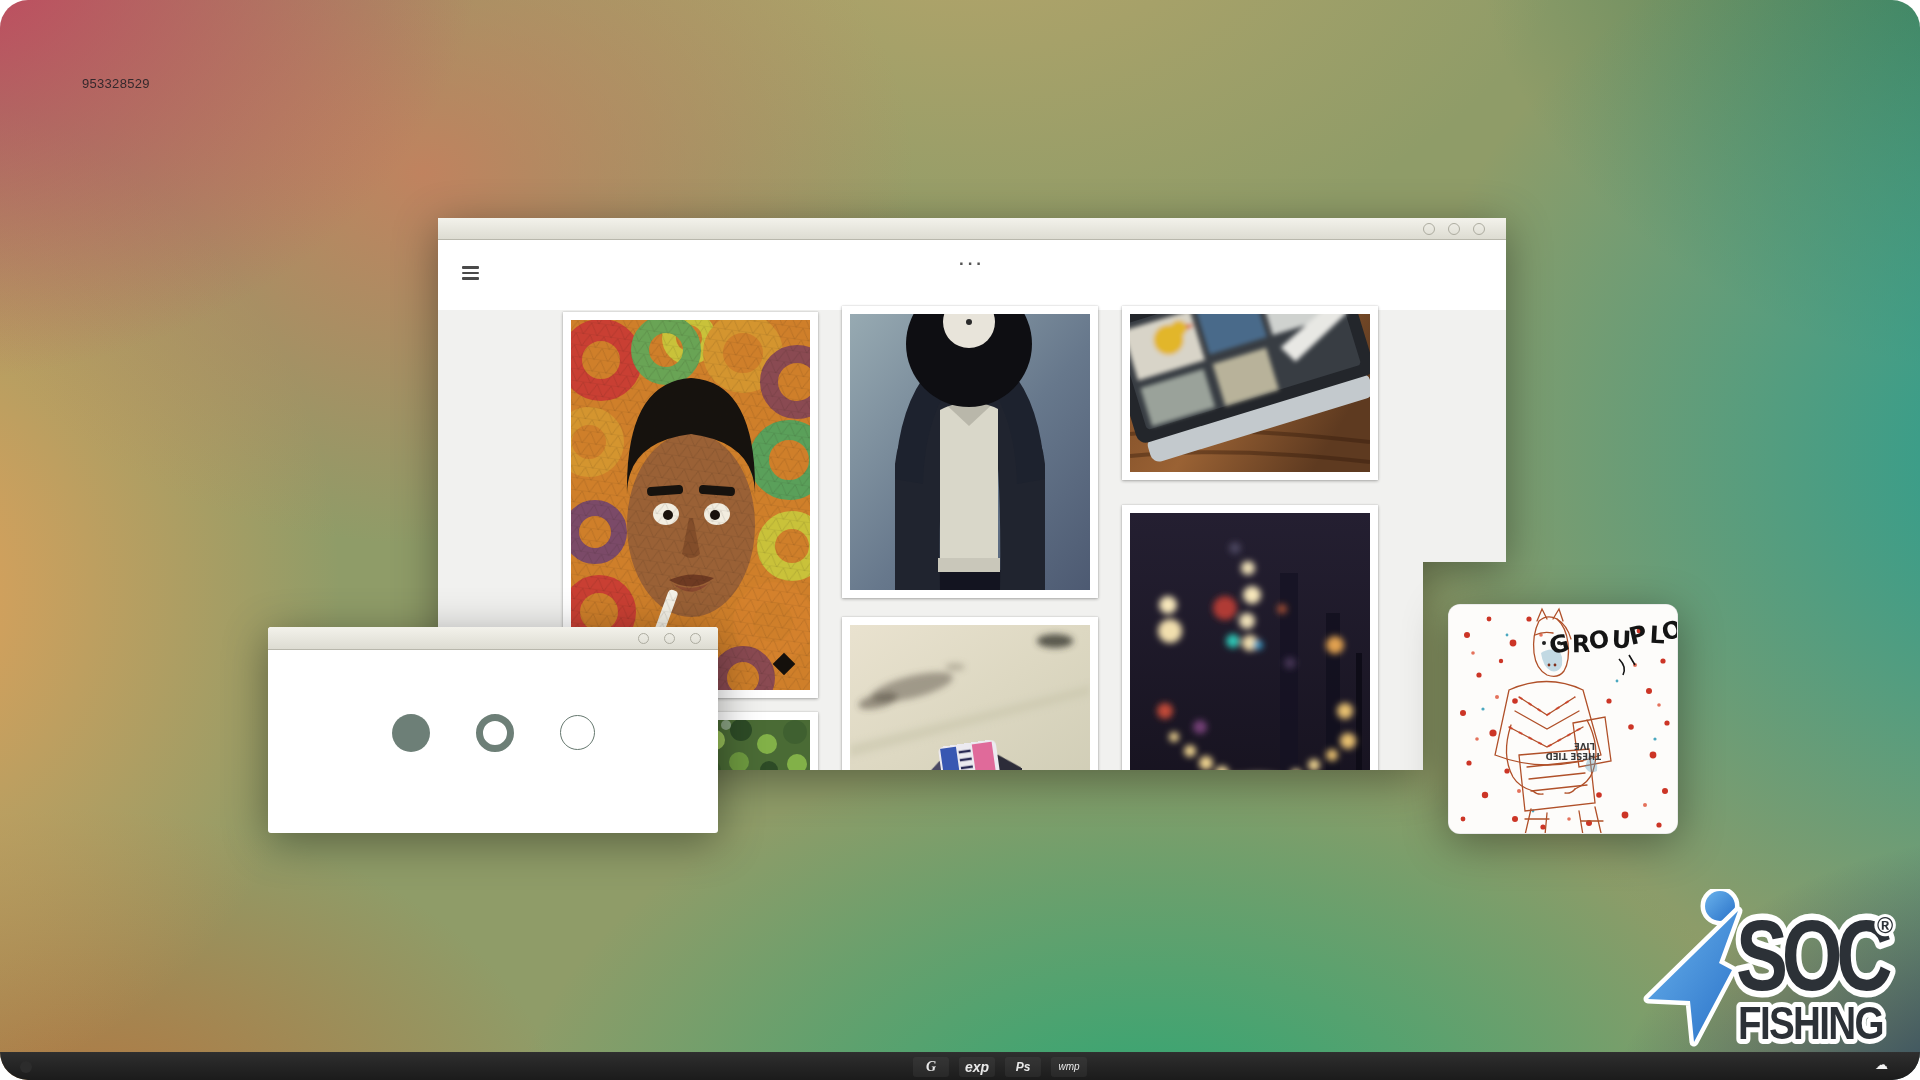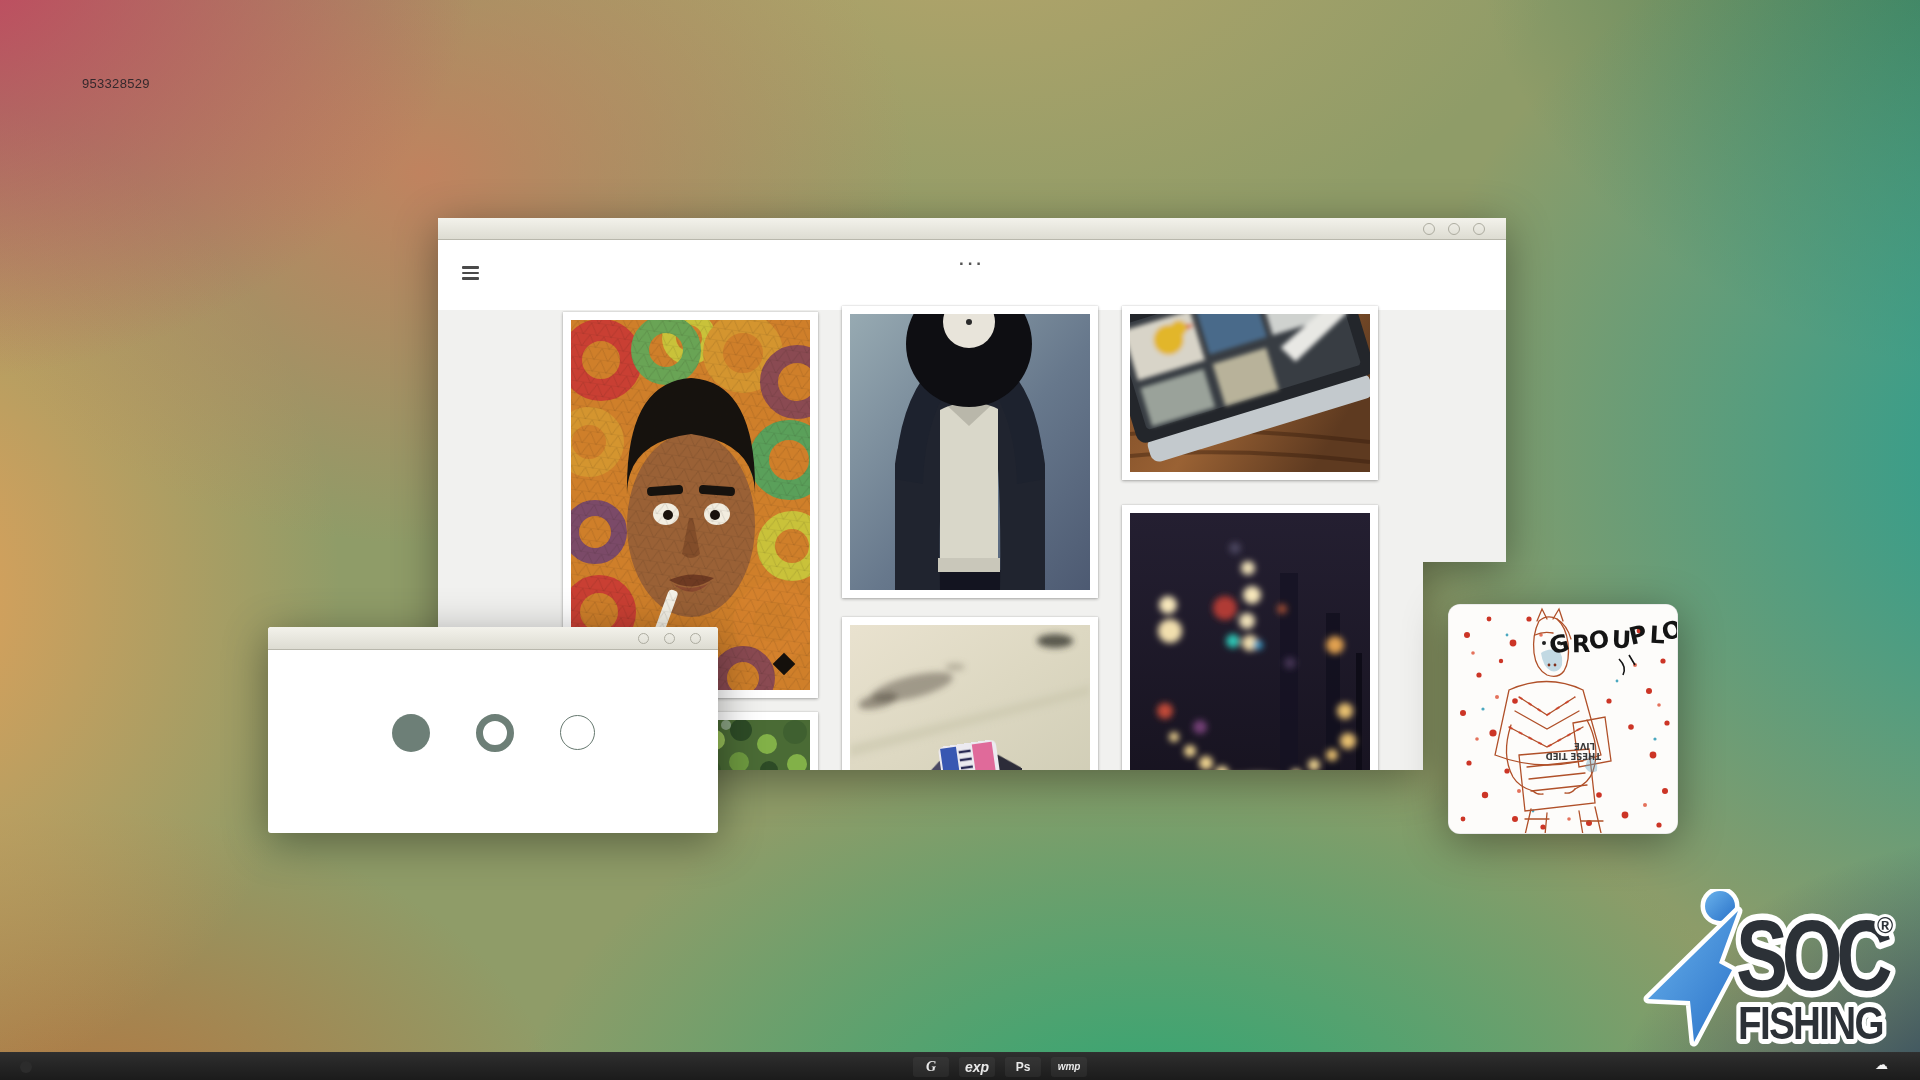--- a/index.html
+++ b/index.html
@@ -11,20 +11,21 @@
     background-image:
       radial-gradient(900px 720px at -4% -6%,  rgba(201,58,94,.97),  rgba(201,58,94,0) 62%),
       radial-gradient(820px 620px at 22% 16%,  rgba(208,122,92,.75), rgba(208,122,92,0) 60%),
       radial-gradient(760px 840px at -6% 55%,  rgba(236,162,88,.92), rgba(236,162,88,0) 60%),
       radial-gradient(820px 560px at 4% 106%,  rgba(183,114,60,.95), rgba(183,114,60,0) 60%),
       radial-gradient(980px 640px at 50% -12%, rgba(189,166,106,.9), rgba(189,166,106,0) 64%),
       radial-gradient(720px 520px at 106% 106%,rgba(16,45,92,1),     rgba(16,45,92,0) 60%),
       radial-gradient(1150px 930px at 112% 42%,rgba(20,158,152,.96), rgba(20,158,152,0) 66%),
       radial-gradient(1000px 780px at 108% -8%,rgba(42,118,84,.95),  rgba(42,118,84,0) 60%),
       radial-gradient(1050px 700px at 60% 108%,rgba(27,168,118,.92), rgba(27,168,118,0) 62%);
+    border-radius: 28px;
   }
 
   .desktop-code { position:absolute; left:82px; top:76px; font-size:13px; color:rgba(35,32,36,.88); letter-spacing:.3px; }
 
   
   .win-shadow { position:absolute; filter:drop-shadow(0 9px 22px rgba(0,0,0,.38)); }
   .titlebar {
     height:22px; background:linear-gradient(#f3f2eb, #dddcd2);
     border-bottom:1px solid #b8b7ac; display:flex; align-items:center; justify-content:flex-end;
     border-radius:3px 3px 0 0;
@@ -68,22 +69,22 @@
 
   
   .taskbar {
     position:absolute; left:0; bottom:0; width:1920px; height:28px; z-index:60;
     background:linear-gradient(#2e2e2e, #1b1b1b); border-top:1px solid rgba(255,255,255,.09);
   }
   .tb-center { position:absolute; left:50%; top:0; transform:translateX(-50%); margin-left:40px; height:100%; display:flex; align-items:center; gap:10px; }
   .tb-item { min-width:36px; height:20px; display:flex; align-items:center; justify-content:center; color:#e9e9e9; border-radius:3px; background:rgba(255,255,255,.05); padding:0 6px; cursor:pointer; }
   .tb-g   { font-family:"Liberation Serif", serif; font-weight:bold; font-style:italic; font-size:14px; }
   .tb-exp { font-style:italic; font-size:14px; font-weight:bold; }
-  .tb-ps  { font-weight:bold; font-size:12px; }
-  .tb-wmp { font-style:italic; font-size:10px; font-weight:bold; }
+  .tb-ps  { font-weight:bold; font-style:italic; font-size:12px; }
+  .tb-wmp { font-style:italic; font-size:10px; font-weight:normal; }
   .tb-cloud { position:absolute; right:32px; top:5px; color:#f4f4f4; font-size:13px; line-height:1; cursor:pointer; }
   .tb-left-dot { position:absolute; left:20px; top:8px; width:12px; height:12px; border-radius:50%; background:#2c2c2c; }
 </style>
 </head>
 <body>
 
 <div class="desktop">
 
   <div class="desktop-code">953328529</div>
 

